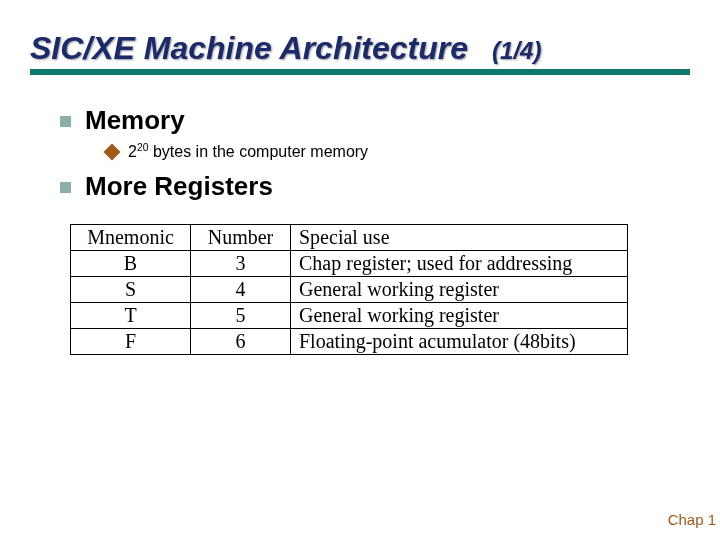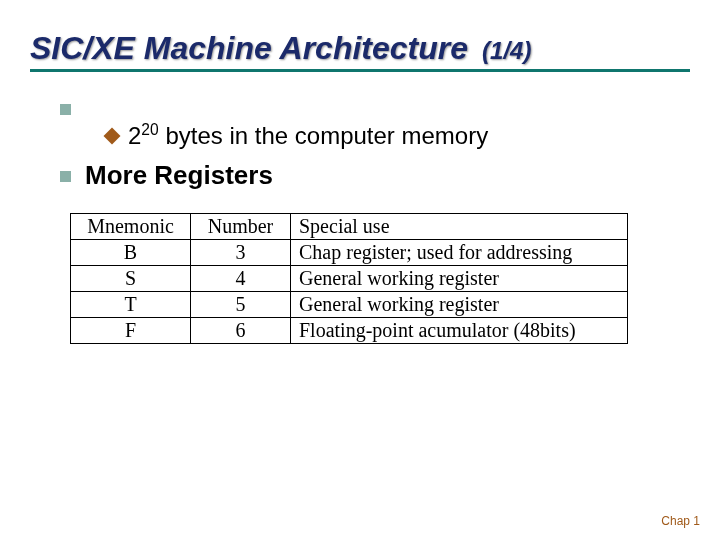--- a/index.html
+++ b/index.html
@@ -12,22 +12,22 @@
     overflow: hidden;
   }
   .slide {
     width: 720px; height: 540px;
     position: relative;
     padding: 20px 30px 30px 30px;
   }
   .title {
     display: flex;
     align-items: baseline;
-    gap: 14px;
-    border-bottom: 3px solid #0f766e;
+    gap: 24px;
+    border-bottom: 6px solid #0f766e;
     padding-bottom: 2px;
     margin-top: 10px;
   }
   .title-main {
     font-size: 32px;
     font-weight: bold;
     font-style: italic;
     color: #1b2a6a;
     text-shadow: 1px 1px 2px rgba(0,0,0,0.4);
     white-space: nowrap;
@@ -66,21 +66,21 @@
     gap: 10px;
     margin: 4px 0 10px 46px;
   }
   .bullet-diamond {
     width: 12px; height: 12px;
     transform: rotate(45deg);
     background: #a05a1a;
     flex-shrink: 0;
   }
   .lvl2-text {
-    font-size: 24px;
+    font-size: 16px;
     color: #000;
   }
   sup { font-size: 0.65em; vertical-align: super; }
   .table-wrap {
     margin-top: 22px;
     margin-left: 10px;
   }
   table {
     border-collapse: collapse;
     width: 558px;
@@ -95,39 +95,40 @@
     font-weight: normal;
   }
   th {
     font-weight: normal;
   }
   .col-mnem { width: 120px; text-align: center; }
   .col-num { width: 100px; text-align: center; }
   .footer {
     position: absolute;
     bottom: 12px;
-    right: 20px;
-    font-size: 12px;
+    right: 4px;
+    font-size: 15px;
     color: #a05a1a;
   }
 </style>
 </head>
 <body>
 
 <div class="slide">
 
   <div class="title">
     <span class="title-main">SIC/XE Machine Architecture</span>
     <span class="title-page">(1/4)</span>
   </div>
 
   <div class="body">
 
     <div class="lvl1">
       <div class="bullet-sq"></div>
+      <div class="lvl1-text">Memory</div>
     </div>
 
     <div class="lvl2">
       <div class="bullet-diamond"></div>
       <div class="lvl2-text">
         <span>2</span><sup>20</sup><span> bytes in the computer memory</span>
       </div>
     </div>
 
     <div class="lvl1">

